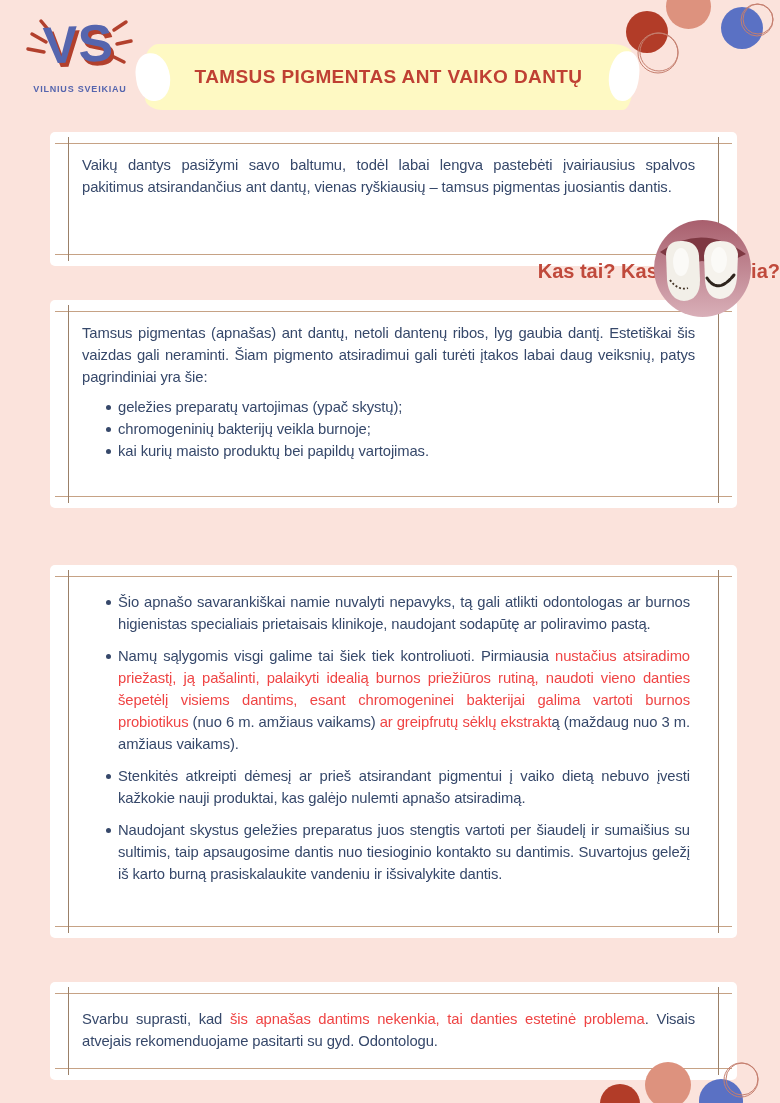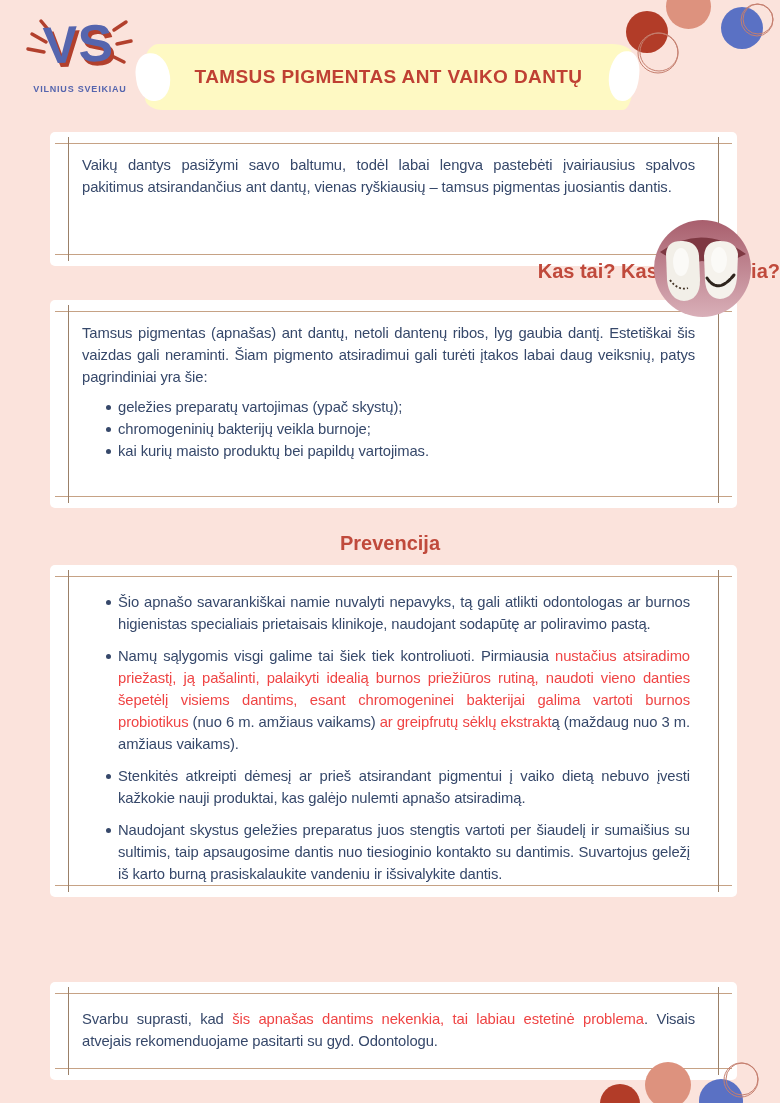--- a/index.html
+++ b/index.html
@@ -126,44 +126,43 @@
     <div class="card-content">
       <p style="margin:0;">Tamsus pigmentas (apnašas) ant dantų, netoli dantenų ribos, lyg gaubia dantį. Estetiškai šis vaizdas gali neraminti. Šiam pigmento atsiradimui gali turėti įtakos labai daug veiksnių, patys pagrindiniai yra šie:</p>
       <ul class="blist">
         <li>geležies preparatų vartojimas (ypač skystų);</li>
         <li>chromogeninių bakterijų veikla burnoje;</li>
         <li>kai kurių maisto produktų bei papildų vartojimas.</li>
       </ul>
     </div>
   </div>
 
-  <div class="sec-head" style="top:532px;">Prevencija</div>
 
-  <div class="card" style="top:565px;height:332px;">
+  <div class="card" style="top:565px;height:373px;">
     <i class="fl fl-t"></i>
     <i class="fl fl-b"></i>
     <i class="fv fv-l"></i>
     <i class="fv fv-r"></i>
     <div class="card-content" style="padding-top:26px;">
       <ul class="blist spaced" style="margin-top:0;">
         <li>Šio apnašo savarankiškai namie nuvalyti nepavyks, tą gali atlikti odontologas ar burnos higienistas specialiais prietaisais klinikoje, naudojant sodapūtę ar poliravimo pastą.</li>
         <li><span>Namų sąlygomis visgi galime tai šiek tiek kontroliuoti. Pirmiausia </span><span class="red">nustačius atsiradimo priežastį, ją pašalinti, palaikyti idealią burnos priežiūros rutiną, naudoti vieno danties šepetėlį visiems dantims, esant chromogeninei bakterijai galima vartoti burnos probiotikus </span><span>(nuo 6 m. amžiaus vaikams) </span><span class="red">ar greipfrutų sėklų ekstrakt</span><span>ą (maždaug nuo 3 m. amžiaus vaikams).</span></li>
         <li>Stenkitės atkreipti dėmesį ar prieš atsirandant pigmentui į vaiko dietą nebuvo įvesti kažkokie nauji produktai, kas galėjo nulemti apnašo atsiradimą.</li>
         <li>Naudojant skystus geležies preparatus juos stengtis vartoti per šiaudelį ir sumaišius su sultimis, taip apsaugosime dantis nuo tiesioginio kontakto su dantimis. Suvartojus geležį iš karto burną prasiskalaukite vandeniu ir išsivalykite dantis.</li>
       </ul>
     </div>
   </div>
 
   <div class="card" style="top:982px;height:98px;">
     <i class="fl fl-t"></i>
     <i class="fl fl-b"></i>
     <i class="fv fv-l"></i>
     <i class="fv fv-r"></i>
     <div class="card-content" style="padding-top:26px;">
-      <p style="margin:0;"><span>Svarbu suprasti, kad </span><span class="red">šis apnašas dantims nekenkia, tai labiau estetinė problema</span><span>. Visais atvejais rekomenduojame pasitarti su gyd. Odontologu.</span></p>
+      <p style="margin:0;"><span>Svarbu suprasti, kad </span><span class="red">šis apnašas dantims nekenkia, tai danties estetinė problema</span><span>. Visais atvejais rekomenduojame pasitarti su gyd. Odontologu.</span></p>
     </div>
   </div>
 
   <div class="dot" style="left:645px;top:1062px;width:46px;height:46px;background:#dd927e;z-index:6;"></div>
   <div class="dot" style="left:600px;top:1084px;width:40px;height:40px;background:#b23c28;z-index:6;"></div>
   <div class="dot" style="left:699px;top:1079px;width:44px;height:44px;background:#5a71c4;z-index:6;"></div>
   <svg class="ring" style="left:722px;top:1061px;z-index:7;" width="38" height="38" viewBox="0 0 38 38">
     <circle cx="19" cy="19" r="17" fill="none" stroke="#c57f6f" stroke-width="1"></circle>
     <circle cx="20" cy="18" r="16" fill="none" stroke="#c57f6f" stroke-width="1"></circle>
   </svg>

